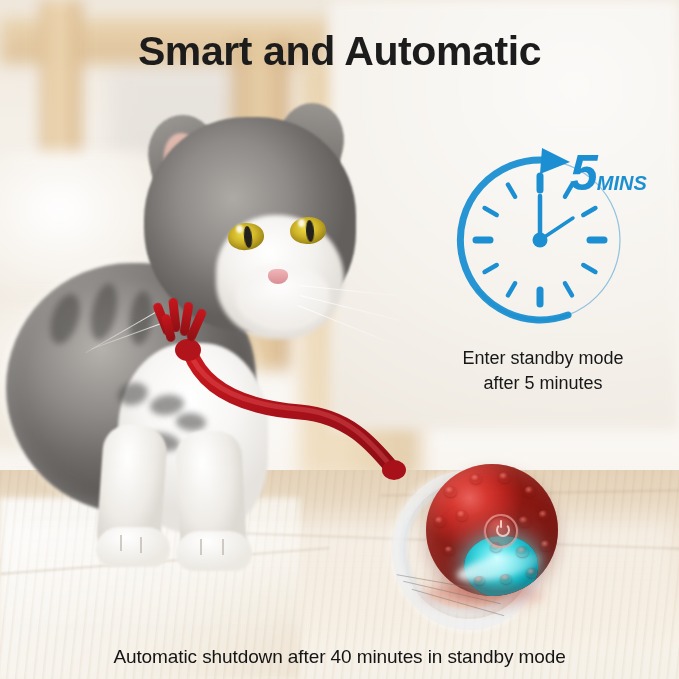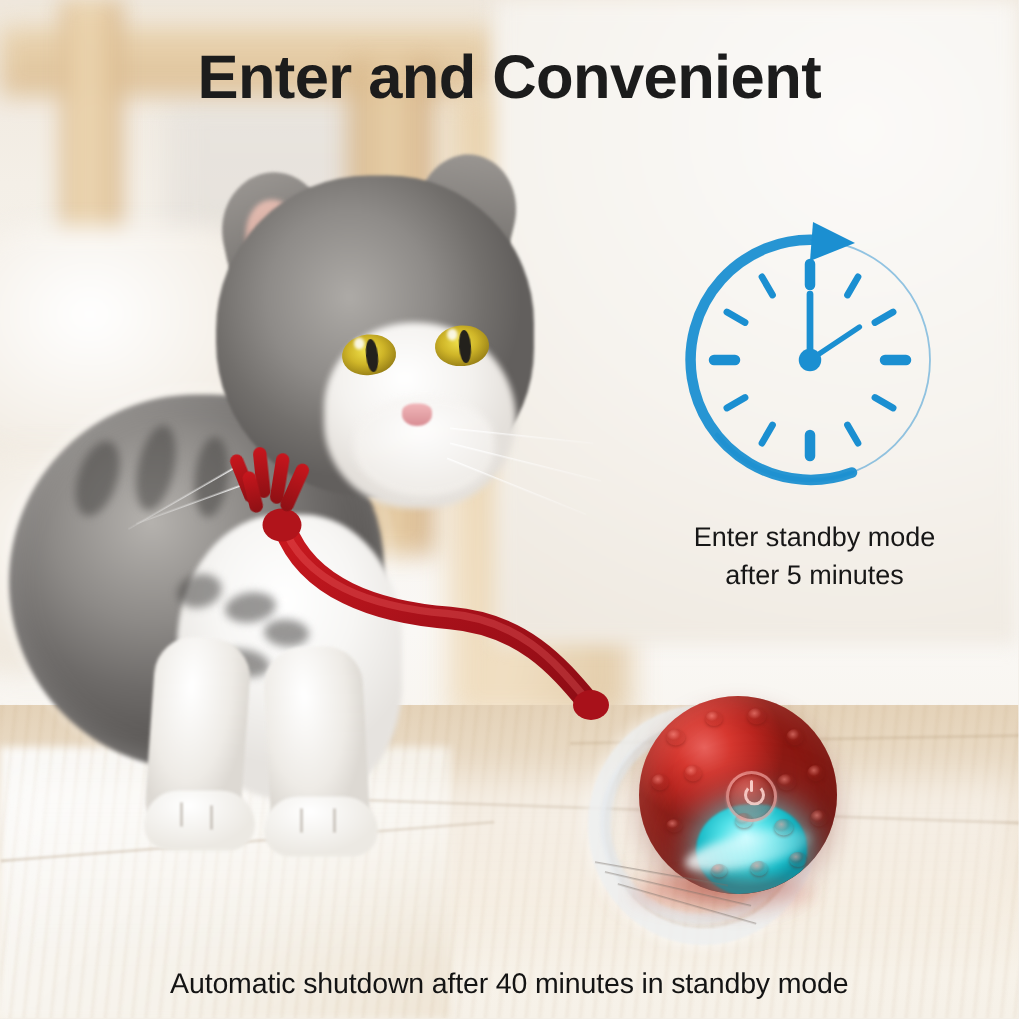--- a/index.html
+++ b/index.html
@@ -445,23 +445,26 @@
           <line x1="-55.4" y1="32" x2="-43.3" y2="25" stroke-width="4.5"></line>
           <line x1="-55.4" y1="-32" x2="-43.3" y2="-25" stroke-width="4.5"></line>
           <line x1="-32" y1="-55.4" x2="-25" y2="-43.3" stroke-width="4.5"></line>
         </g>
 
         <line x1="0" y1="0" x2="0" y2="-44" stroke="#1b8fd1" stroke-width="4.5" stroke-linecap="round"></line>
         <line x1="0" y1="0" x2="33" y2="-22" stroke="#1b8fd1" stroke-width="3.5" stroke-linecap="round"></line>
         <circle cx="0" cy="0" r="7.5" fill="#1b8fd1"></circle>
       </g>
     </svg>
-  </div>
-
-  <div class="headline">Enter and Convenient</div>
+    <div class="mins-label">
+      <span class="mins-num">5</span><span class="mins-unit">MINS</span>
+    </div>
+  </div>
+
+  <div class="headline">Smart and Automatic</div>
 
   <div class="clock-caption">
     <div>Enter standby mode</div>
     <div>after 5 minutes</div>
   </div>
 
   <div class="bottom-caption">Automatic shutdown after 40 minutes in standby mode</div>
 </div>
 
 </body></html>

